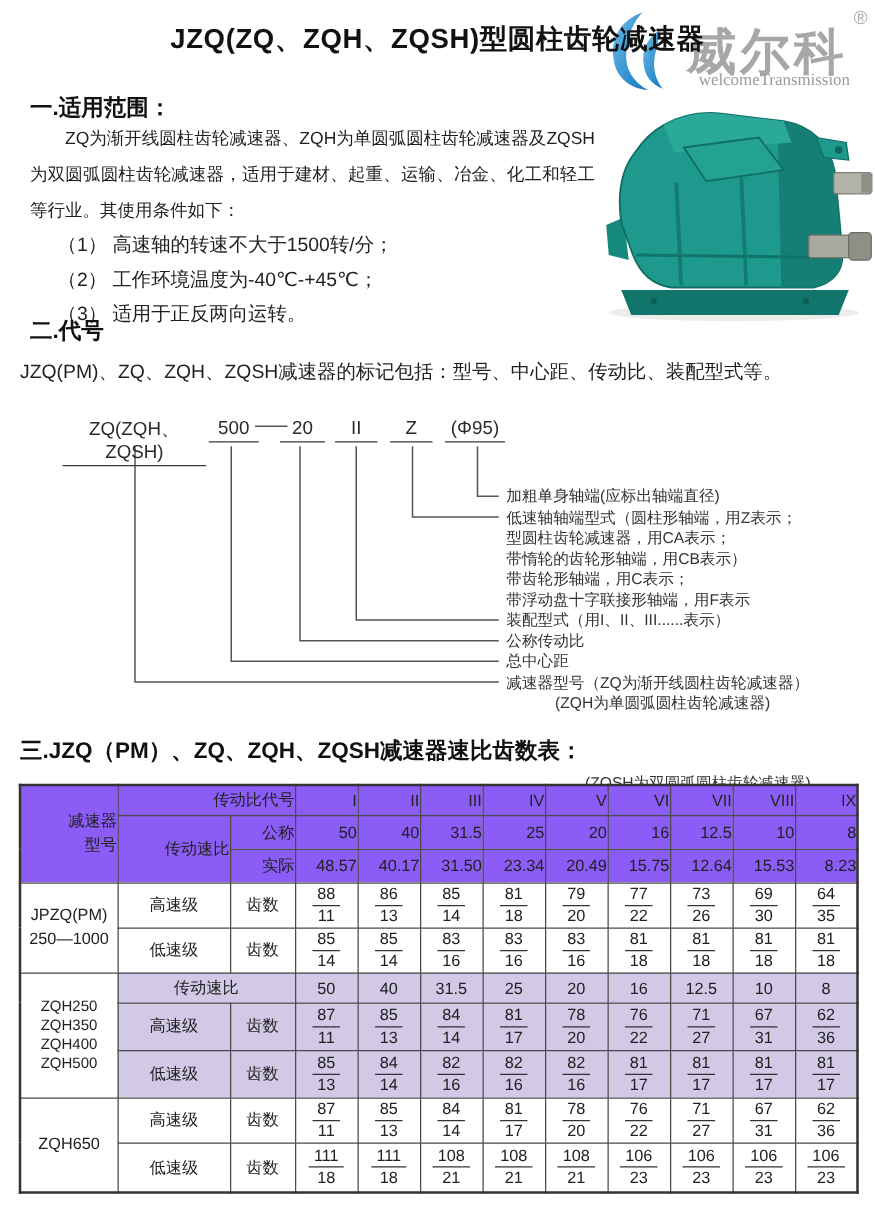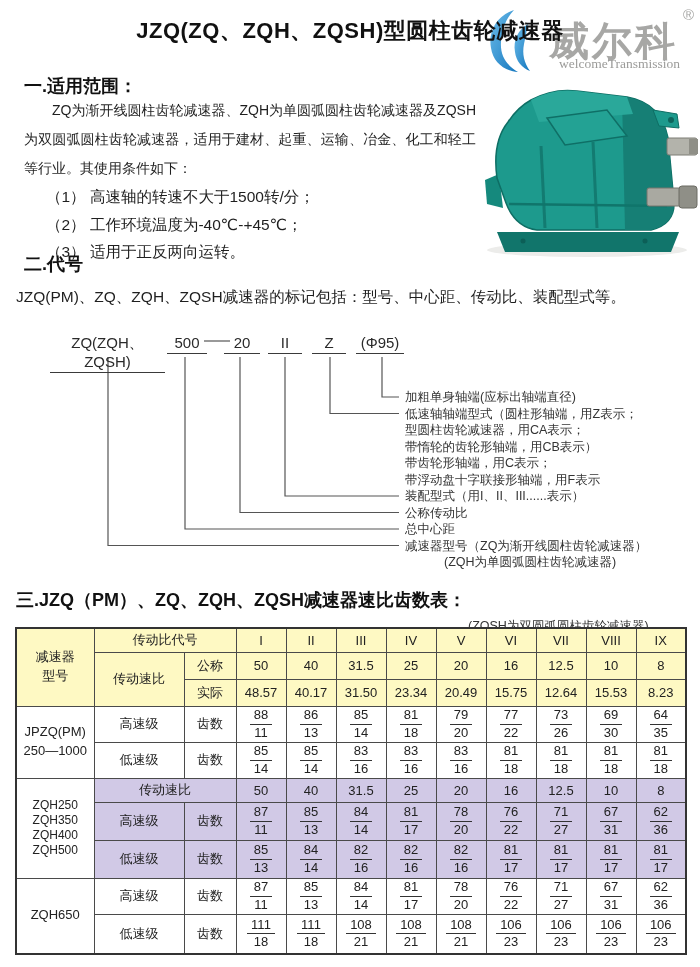--- a/index.html
+++ b/index.html
@@ -56,21 +56,21 @@
   table.ratio{
     position:absolute;top:627px;left:15px;width:670px;
     border-collapse:collapse;table-layout:fixed;
     font-size:13px;color:#222;text-align:center;
   }
   table.ratio td{
     border:1px solid #4a4a4a;vertical-align:middle;padding:0;
     background:#fff;
   }
   table.ratio{border:2px solid #333;}
-  tr.hdr td{background:#fef9c3;}
+  tr.hdr td{background:#8b5cf6;text-align:right;}
   td.model-cell{background:#cfe9f7;white-space:pre-line;line-height:1.45;}
   td.model-cell.small{font-size:12px;line-height:1.25;}
   tr.purple td:not(.model-cell){background:#d1c9e6;}
   .frac{display:inline-block;text-align:center;line-height:1.12;font-size:13px;}
   .frac .num{display:block;border-bottom:1px solid #333;padding:0 4px 1px;}
   .frac .den{display:block;padding-top:1px;}
 </style>
 </head>
 <body>
 

